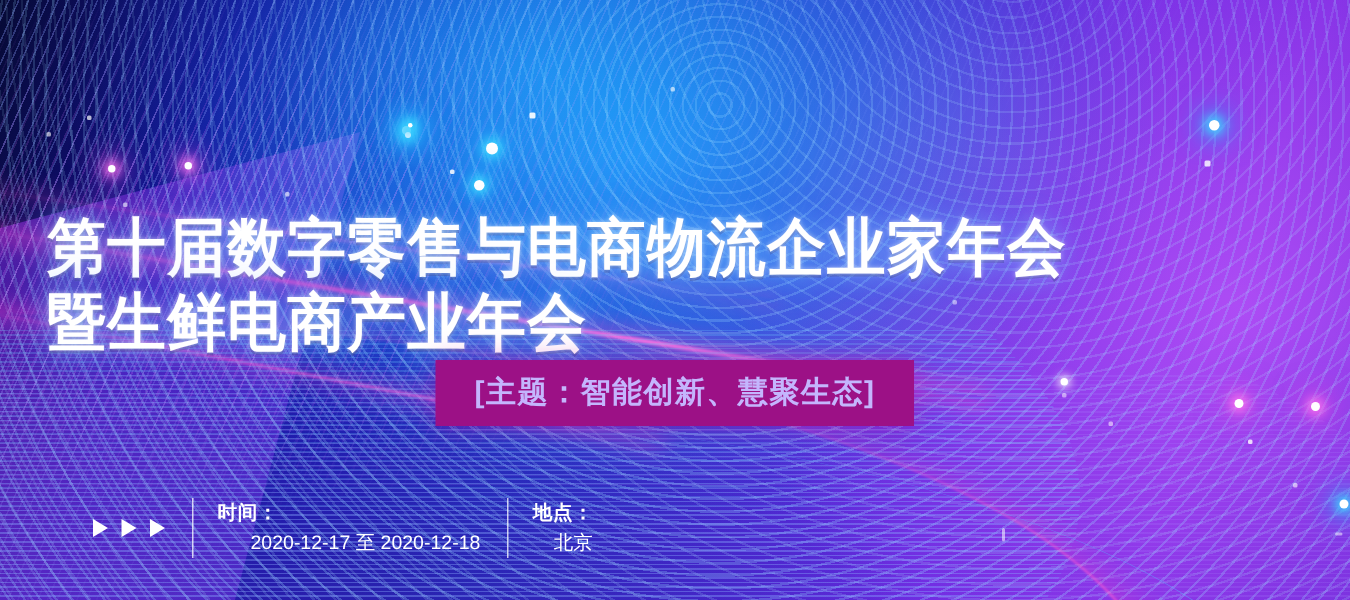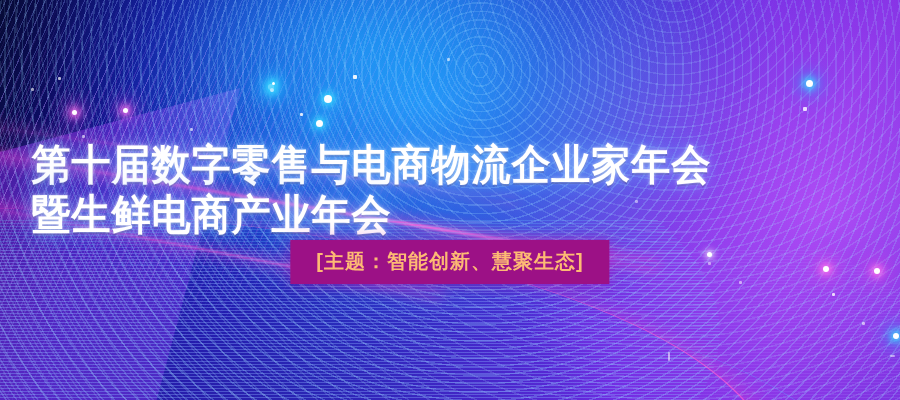--- a/index.html
+++ b/index.html
@@ -221,21 +221,21 @@
       0 2px 0 rgba(20,10,80,0.35);
     transform: scaleX(0.93);
   }
 
   .theme-banner {
     position: absolute;
     top: 240px;
     left: 50%;
     transform: translateX(-50%);
     background: #9c1186;
-    color: #fdba74;
+    color: #c4b5fd;
     font-size: 20px;
     font-weight: bold;
     letter-spacing: 1px;
     padding: 8px 26px 9px 26px;
     white-space: nowrap;
     box-shadow: 0 0 18px rgba(200,20,170,0.45);
   }
 
   .info-bar {
     position: absolute;
@@ -336,15 +336,32 @@
 
   <div class="content">
 
     <div class="title-block">
       <div class="title-line">第十届数字零售与电商物流企业家年会</div>
       <div class="title-line">暨生鲜电商产业年会</div>
     </div>
 
     <div class="theme-banner">[主题：智能创新、慧聚生态]</div>
 
+    <div class="info-bar">
+      <div class="arrows">
+        <span class="tri"></span>
+        <span class="tri"></span>
+        <span class="tri"></span>
+      </div>
+      <div class="divider"></div>
+      <div class="info-group time">
+        <div class="info-label">时间：</div>
+        <div class="info-value">2020-12-17 至 2020-12-18</div>
+      </div>
+      <div class="divider"></div>
+      <div class="info-group place">
+        <div class="info-label">地点：</div>
+        <div class="info-value">北京</div>
+      </div>
+    </div>
 
   </div>
 </div>
 
 </body></html>

